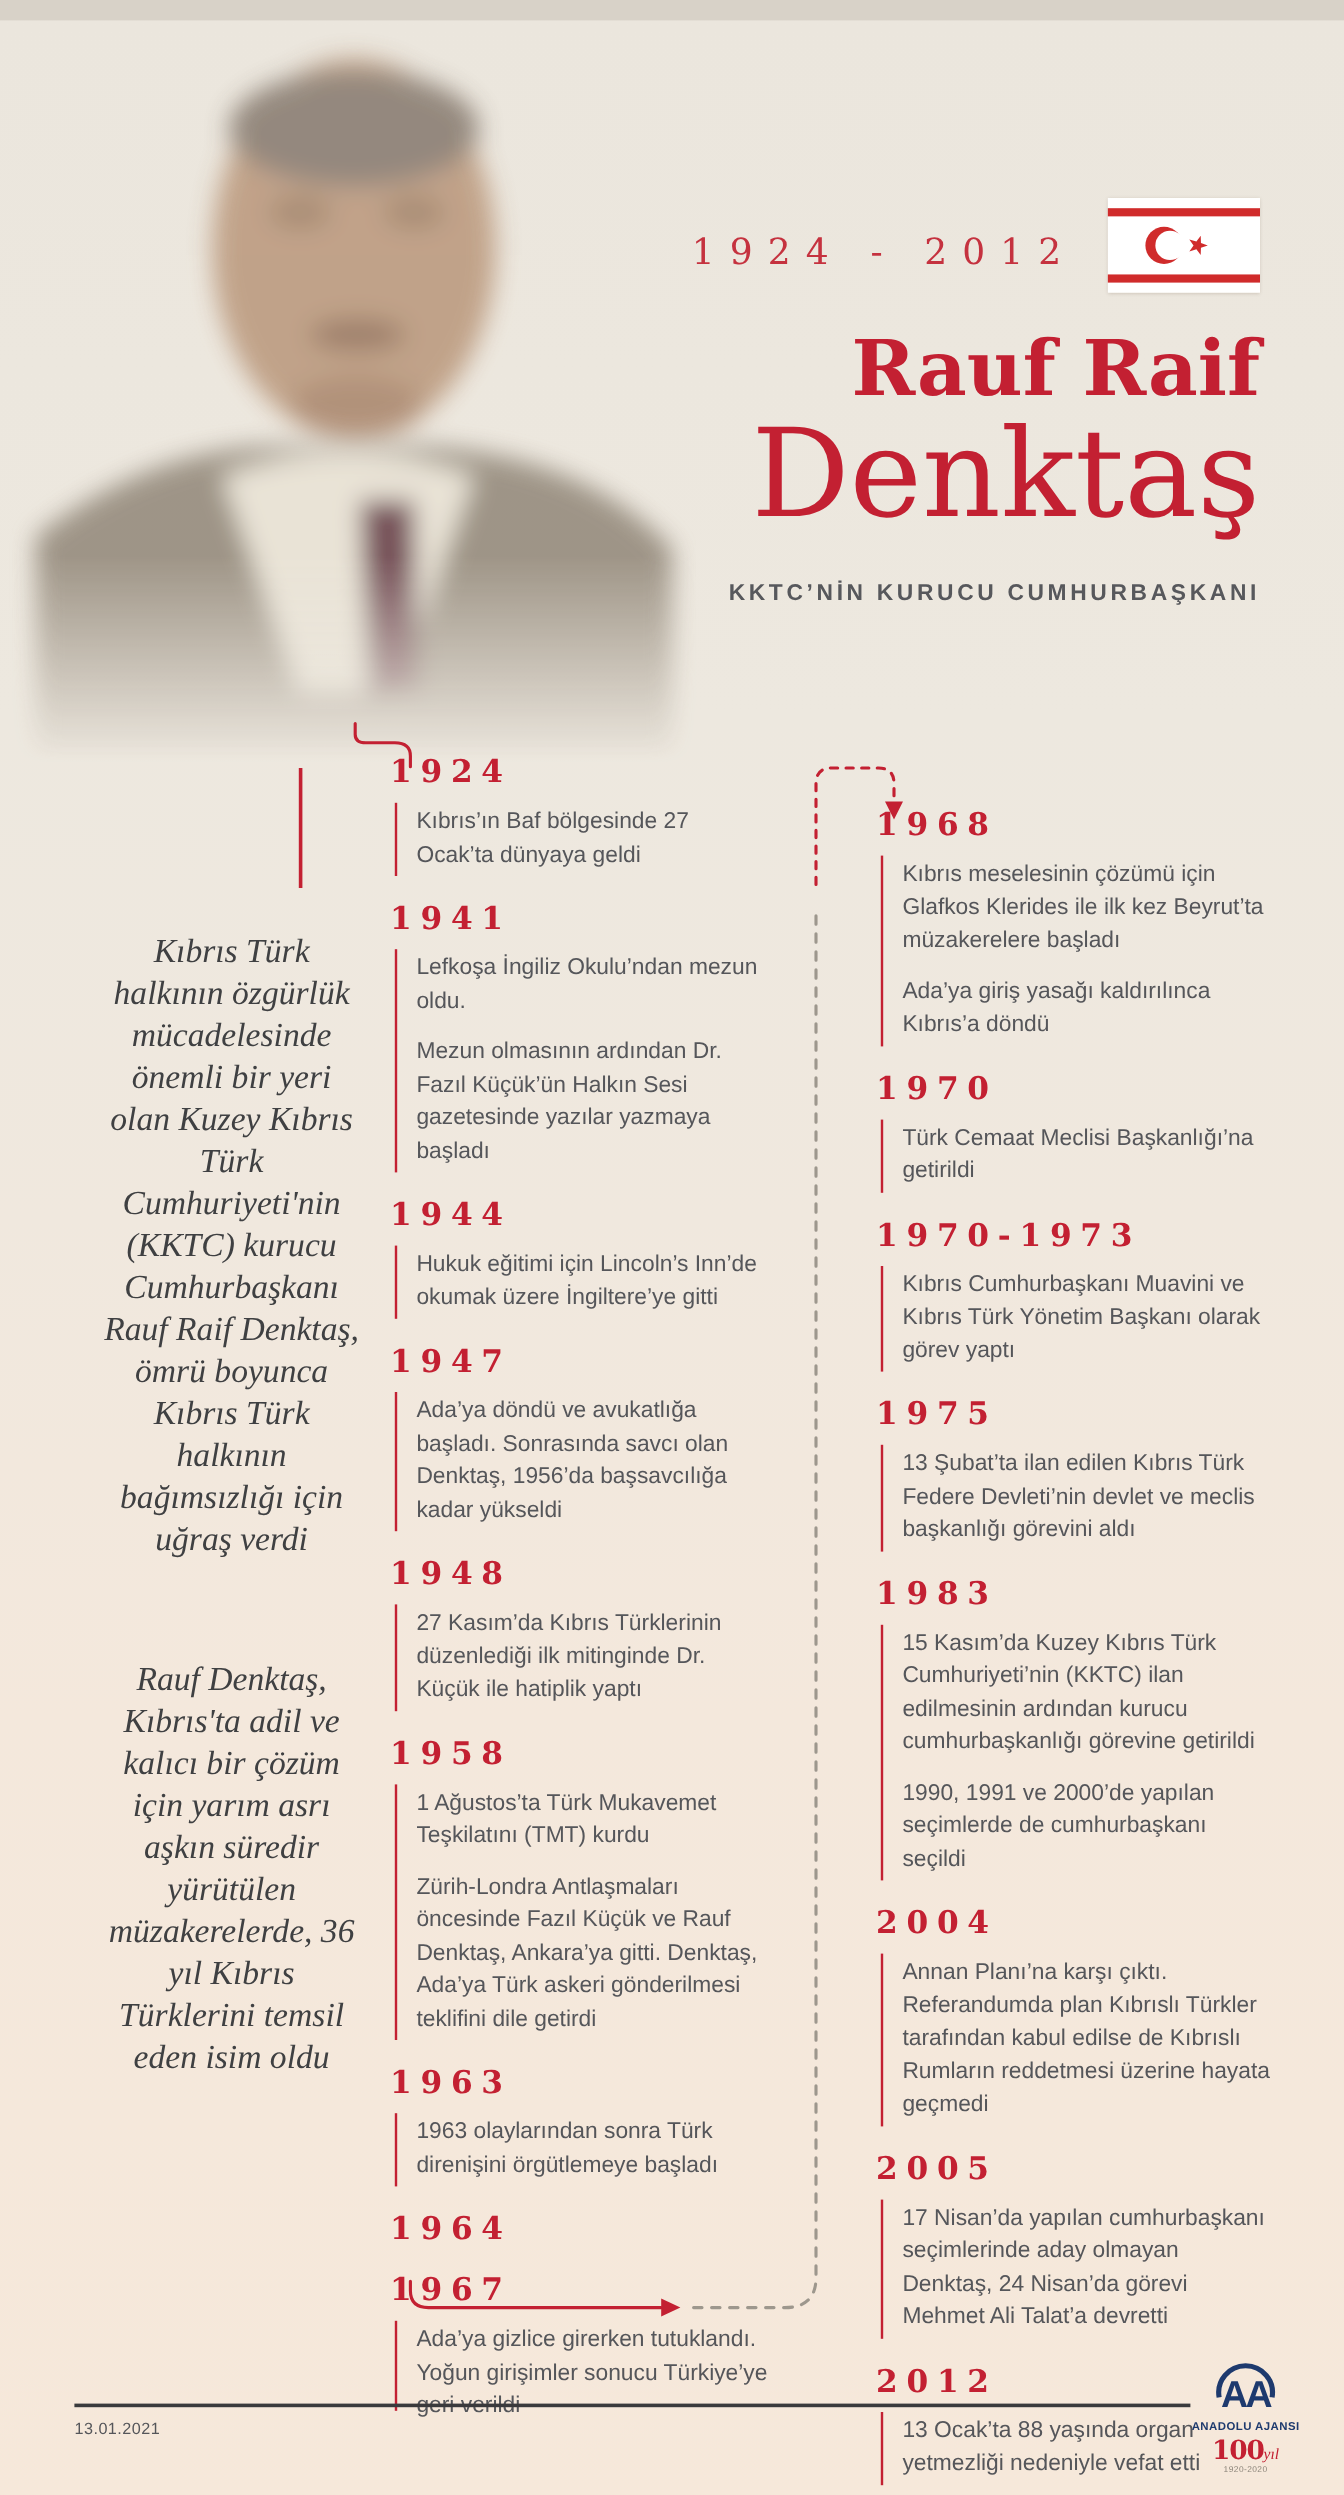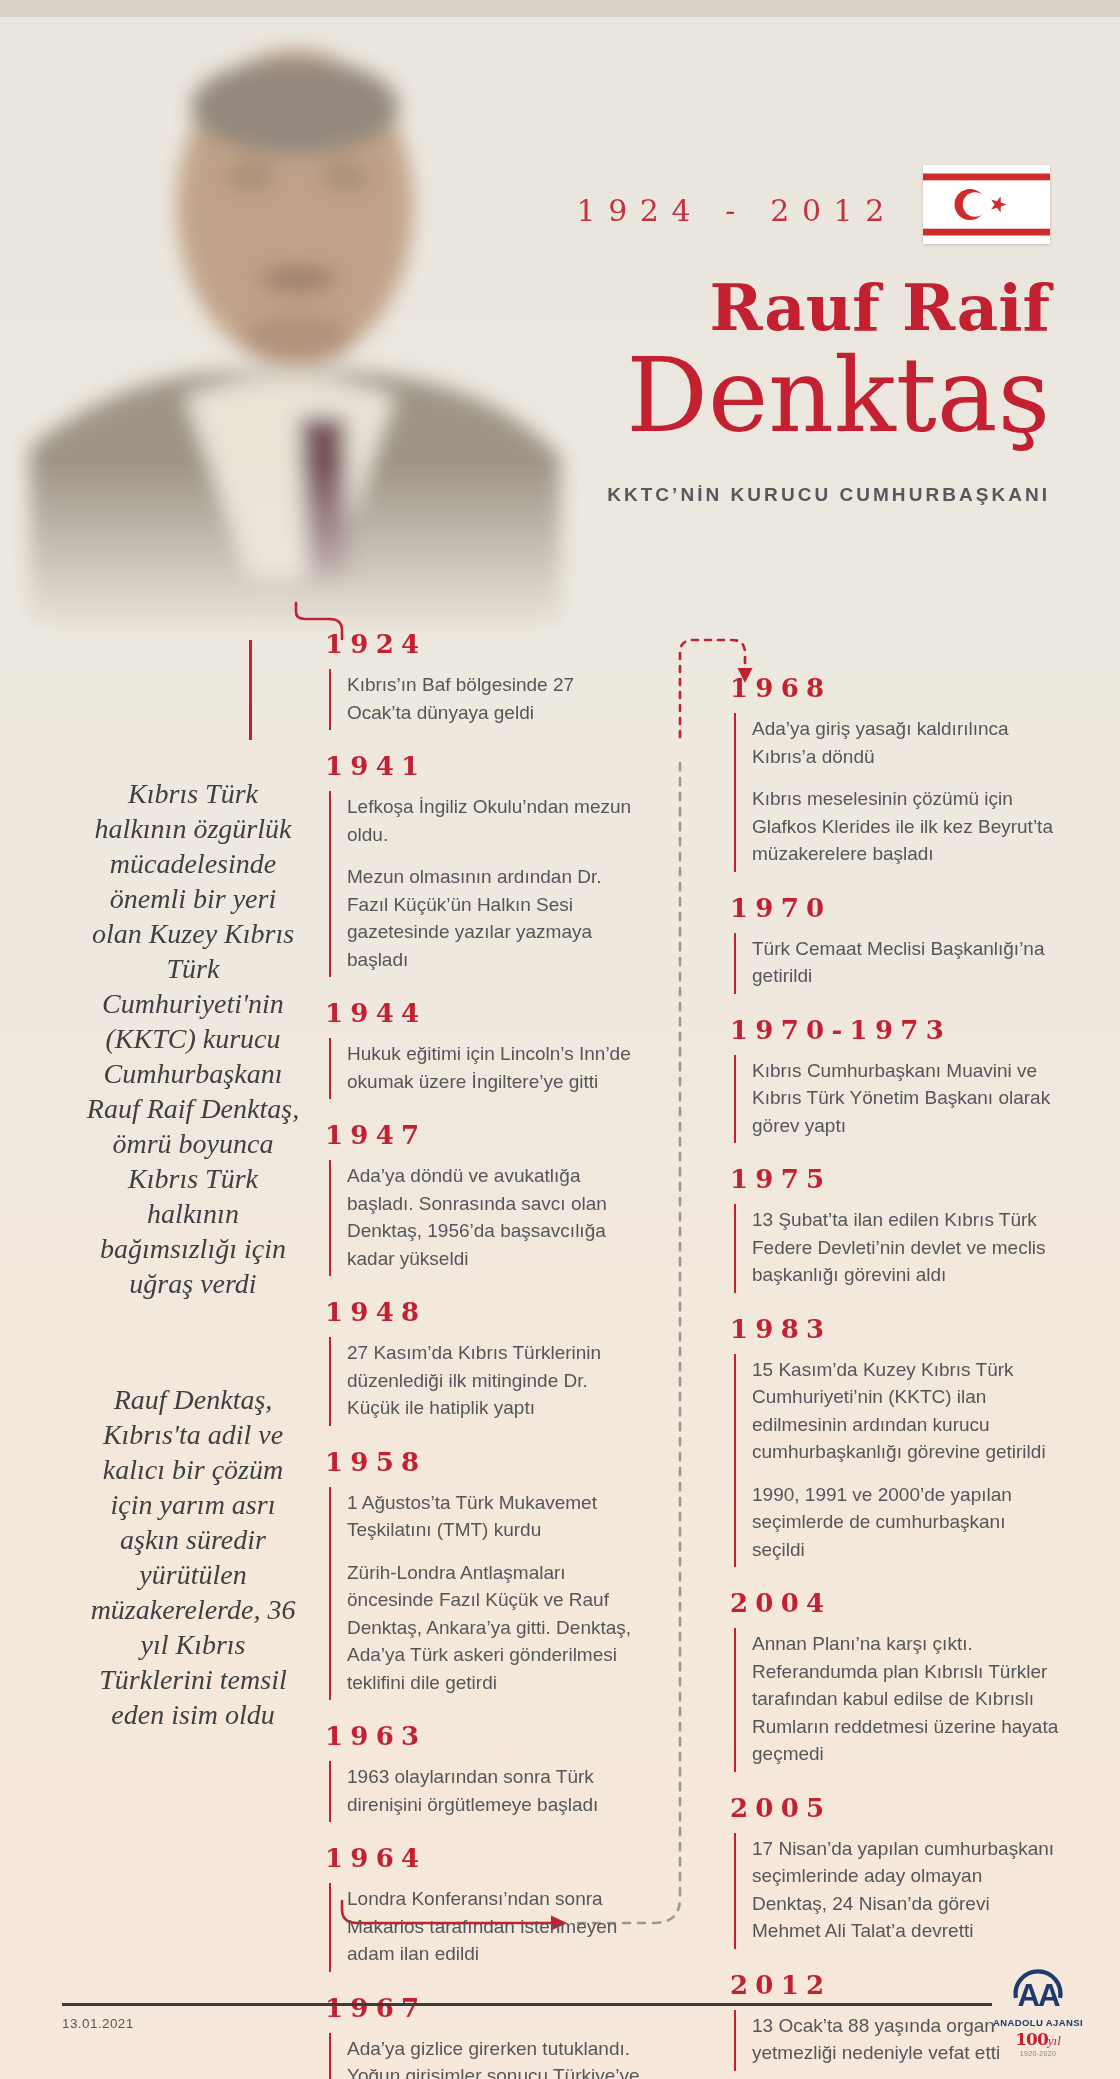--- a/index.html
+++ b/index.html
@@ -40,21 +40,21 @@
   .timeline-left .entry:last-child .entry-body::before{content:"";position:absolute;left:-2.5px;top:0;bottom:14px;width:2.5px;background:#c32032;}
   .timeline-right .entry:last-child .entry-body{border-left-color:#c32032;}
   
   .connector{position:absolute;left:0;top:0;z-index:2;pointer-events:none;}
   
   .footer-line{position:absolute;left:62px;top:1986px;width:930px;height:2.5px;background:#3a3a3c;z-index:3;}
   .footer-date{position:absolute;left:62px;top:1999px;font-size:13.5px;color:#55565a;letter-spacing:.03em;z-index:3;}
   .agency{position:absolute;left:995px;top:1947px;width:86px;display:flex;flex-direction:column;align-items:center;z-index:3;}
   .agency-name{font-size:9.5px;font-weight:bold;color:#1e3a6e;letter-spacing:.04em;white-space:nowrap;margin-top:1px;}
   .centennial{margin-top:3px;text-align:center;line-height:1;}
-  .centennial .c-num{font-family:"DejaVu Serif",serif;font-size:17px;font-weight:bold;color:#c32032;letter-spacing:-1px;}
+  .centennial .c-num{font-family:"DejaVu Serif",serif;font-size:22px;font-weight:bold;color:#c32032;letter-spacing:-1px;}
   .centennial .c-suffix{font-family:"Liberation Serif",serif;font-style:italic;font-size:13px;color:#c32032;}
   .centennial .c-years{font-size:7px;color:#8a8378;letter-spacing:.05em;margin-top:2px;}
 </style>
 </head>
 <body>
 
 <div class="canvas">
 
   <svg class="portrait" width="580" height="620" viewBox="0 0 580 620">
     <defs>
@@ -190,39 +190,36 @@
 
     <div class="entry">
       <div class="entry-year">1963</div>
       <div class="entry-body">
           <p class="entry-par">1963 olaylarından sonra Türk direnişini örgütlemeye başladı</p>
         </div>
     </div>
 
     <div class="entry">
       <div class="entry-year">1964</div>
-      <div class="entry-body">
-          <p class="entry-par">Londra Konferansı’ndan sonra Makarios tarafından istenmeyen adam ilan edildi</p>
-        </div>
     </div>
 
     <div class="entry">
       <div class="entry-year">1967</div>
       <div class="entry-body">
           <p class="entry-par">Ada’ya gizlice girerken tutuklandı. Yoğun girişimler sonucu Türkiye’ye geri verildi</p>
         </div>
     </div>
   </div>
 
   <div class="timeline timeline-right">
     <div class="entry">
       <div class="entry-year">1968</div>
       <div class="entry-body">
+          <p class="entry-par">Kıbrıs meselesinin çözümü için Glafkos Klerides ile ilk kez Beyrut’ta müzakerelere başladı</p>
           <p class="entry-par">Ada’ya giriş yasağı kaldırılınca Kıbrıs’a döndü</p>
-          <p class="entry-par">Kıbrıs meselesinin çözümü için Glafkos Klerides ile ilk kez Beyrut’ta müzakerelere başladı</p>
         </div>
     </div>
 
     <div class="entry">
       <div class="entry-year">1970</div>
       <div class="entry-body">
           <p class="entry-par">Türk Cemaat Meclisi Başkanlığı’na getirildi</p>
         </div>
     </div>
 

